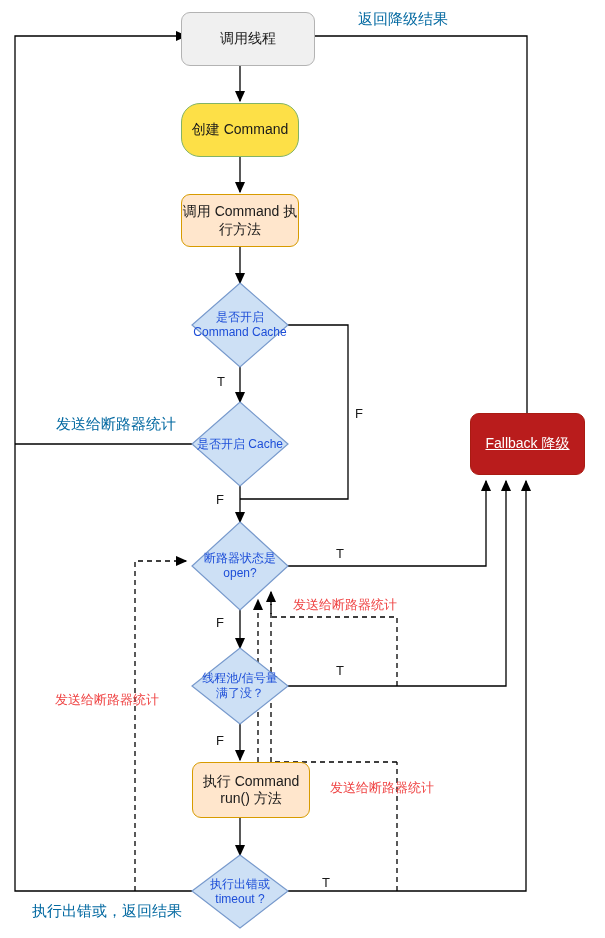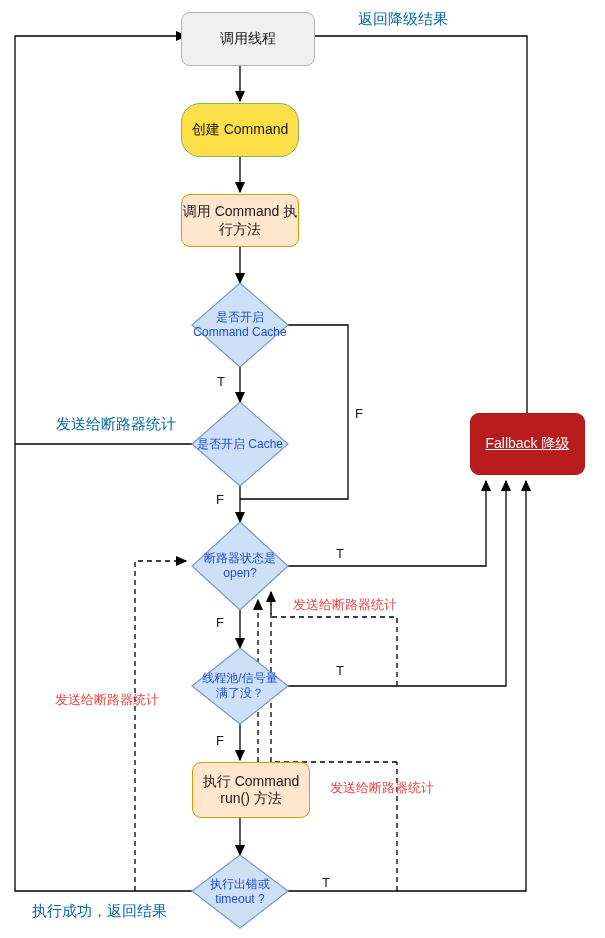--- a/index.html
+++ b/index.html
@@ -155,21 +155,21 @@
   <div class="big-label" style="left:358px;top:10px;">返回降级结果</div>
 
   <div class="big-label" style="left:56px;top:415px;">发送给断路器统计</div>
 
   <div class="edge-label" style="left:293px;top:596px;">发送给断路器统计</div>
 
   <div class="edge-label" style="left:55px;top:691px;">发送给断路器统计</div>
 
   <div class="edge-label" style="left:330px;top:779px;">发送给断路器统计</div>
 
-  <div class="big-label" style="left:32px;top:902px;">执行成功，返回结果</div>
+  <div class="big-label" style="left:32px;top:902px;">执行出错或，返回结果</div>
 
   <div class="tf-label" style="left:217px;top:374px;">T</div>
   <div class="tf-label" style="left:355px;top:406px;">F</div>
   <div class="tf-label" style="left:216px;top:492px;">F</div>
   <div class="tf-label" style="left:336px;top:546px;">T</div>
   <div class="tf-label" style="left:216px;top:615px;">F</div>
   <div class="tf-label" style="left:336px;top:663px;">T</div>
   <div class="tf-label" style="left:216px;top:733px;">F</div>
   <div class="tf-label" style="left:322px;top:875px;">T</div>
 

